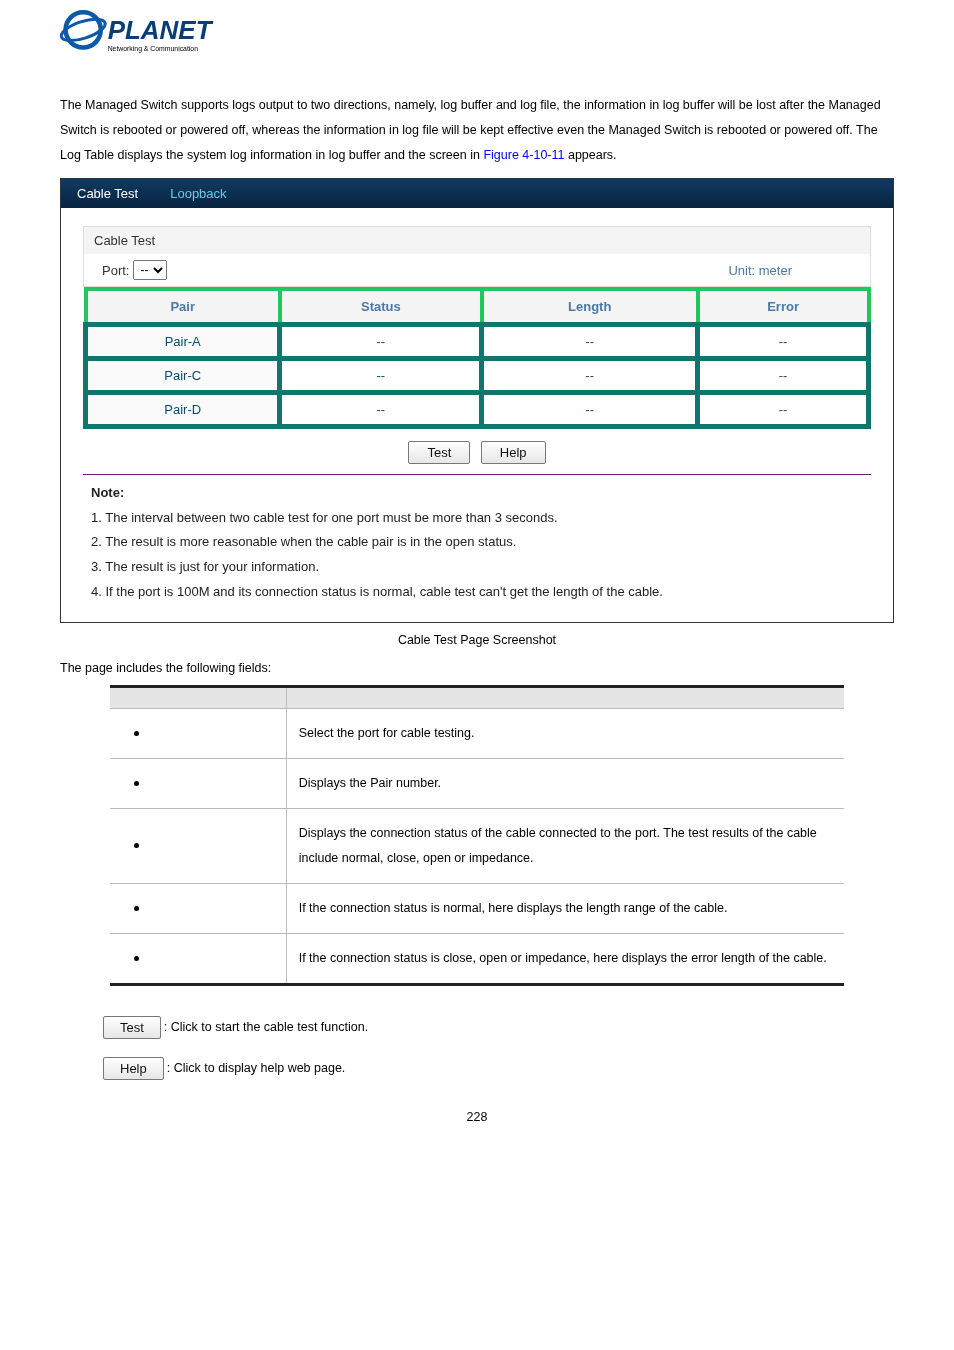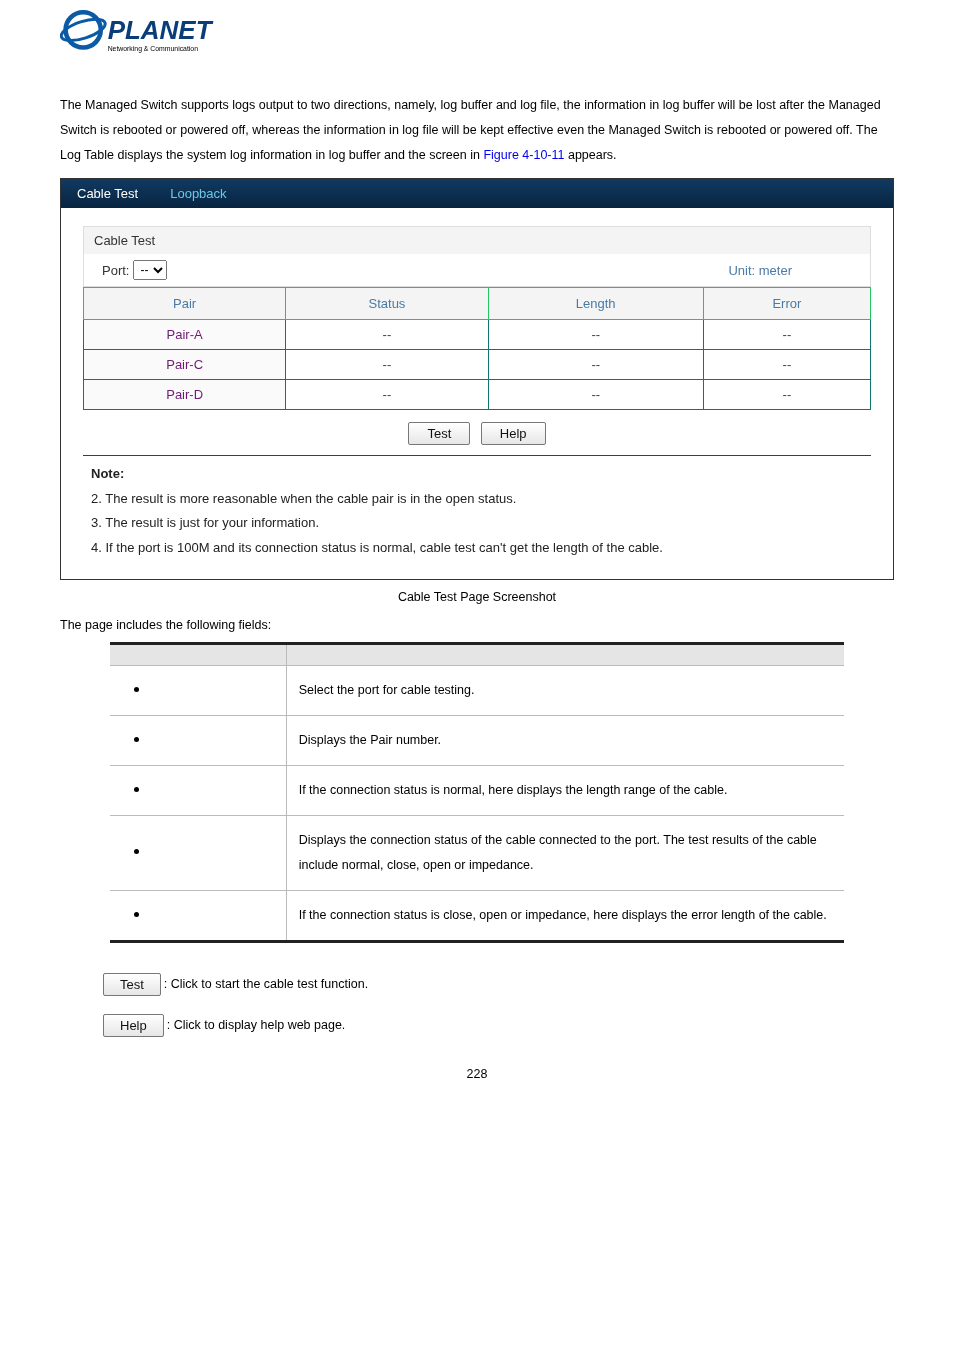--- a/index.html
+++ b/index.html
@@ -13,22 +13,22 @@
 .ss-tabs { display: flex; background: #0a2a4a; background: linear-gradient(#103a62,#082440); }
 .ss-tab { padding: 7px 16px; font-size: 13px; color: #fff; cursor: pointer; }
 .ss-tab.active { color: #6cc7e6; }
 .ss-body { padding: 18px 22px 14px 22px; }
 .ss-section-title { background: #f4f4f4; border: 1px solid #ddd; border-bottom: none; padding: 6px 10px; font-size: 13px; color: #333; }
 .ss-port-row { display: flex; align-items: center; border: 1px solid #ddd; border-top: none; padding: 6px 18px; font-size: 13px; color: #333; }
 .ss-port-row .spacer { flex: 1; }
 .ss-port-row select { font-size: 12px; padding: 1px 2px; margin-left: 4px; }
 .ss-unit { color: #4a7aa8; margin-right: 60px; }
 .ss-table { width: 100%; border-collapse: collapse; font-size: 13px; }
-.ss-table th { background: #f4f4f4; color: #4a7aa8; font-weight: normal; padding: 8px 4px; border: 1px solid #22c55e; }
-.ss-table td { text-align: center; padding: 7px 4px; border: 1px solid #0f766e; color: #701a75; background: #fff; }
+.ss-table th { background: #f4f4f4; color: #4a7aa8; font-weight: bold; padding: 8px 4px; border: 4px solid #22c55e; }
+.ss-table td { text-align: center; padding: 7px 4px; border: 5px solid #0f766e; color: #0c4a6e; background: #fff; }
 .ss-table td.pair-cell { background: #fafafa; }
 .ss-btn-row { text-align: center; padding: 12px 0 6px 0; }
 .ss-btn { display: inline-block; padding: 3px 18px; border: 1px solid #777; background: linear-gradient(#fff,#e6e6e6); border-radius: 2px; font-size: 13px; margin: 0 3px; color: #111; }
 .ss-notes { border-top: 1px solid #701a75; margin-top: 4px; padding: 6px 8px 4px 8px; font-size: 13px; color: #222; line-height: 1.9; }
 .ss-notes .note-h { font-weight: bold; }
 .caption { text-align: center; font-size: 12.5px; margin: 10px 0 14px 0; }
 .fields-intro { font-size: 12.5px; margin-bottom: 10px; }
 .param-table { width: 88%; margin: 0 auto 30px auto; border-collapse: collapse; font-size: 12.5px; }
 .param-table th { background: #e5e5e5; border-top: 3px solid #222; border-bottom: 1px solid #bbb; padding: 10px 12px; text-align: left; font-weight: normal; }
 .param-table th:first-child { width: 24%; border-right: 1px solid #bbb; }
@@ -102,20 +102,21 @@
             <td>--</td>
           </tr>
         </tbody>
       </table>
       <div class="ss-btn-row">
         <span class="ss-btn">Test</span>
         <span class="ss-btn">Help</span>
       </div>
       <div class="ss-notes">
         <div class="note-h">Note:</div>
+        <div>1. The interval between two cable test for one port must be more than 3 seconds.</div>
         <div>2. The result is more reasonable when the cable pair is in the open status.</div>
         <div>3. The result is just for your information.</div>
         <div>4. If the port is 100M and its connection status is normal, cable test can't get the length of the cable.</div>
       </div>
     </div>
   </div>
 
   <div class="caption">Cable Test Page Screenshot</div>
 
   <div class="fields-intro">The page includes the following fields:</div>
@@ -131,25 +132,25 @@
       <tr>
         <td><span class="bullet"></span><span></span></td>
         <td>Select the port for cable testing.</td>
       </tr>
       <tr>
         <td><span class="bullet"></span><span></span></td>
         <td>Displays the Pair number.</td>
       </tr>
       <tr>
         <td><span class="bullet"></span><span></span></td>
-        <td>If the connection status is normal, here displays the length range of the cable.</td>
+        <td>Displays the connection status of the cable connected to the port. The test results of the cable include normal, close, open or impedance.</td>
       </tr>
       <tr>
         <td><span class="bullet"></span><span></span></td>
-        <td>Displays the connection status of the cable connected to the port. The test results of the cable include normal, close, open or impedance.</td>
+        <td>If the connection status is normal, here displays the length range of the cable.</td>
       </tr>
       <tr class="lastrow">
         <td><span class="bullet"></span><span></span></td>
         <td>If the connection status is close, open or impedance, here displays the error length of the cable.</td>
       </tr>
     </tbody>
   </table>
 
   <div class="btn-desc">
     <span class="ss-btn">Test</span><span>: Click to start the cable test function.</span>

